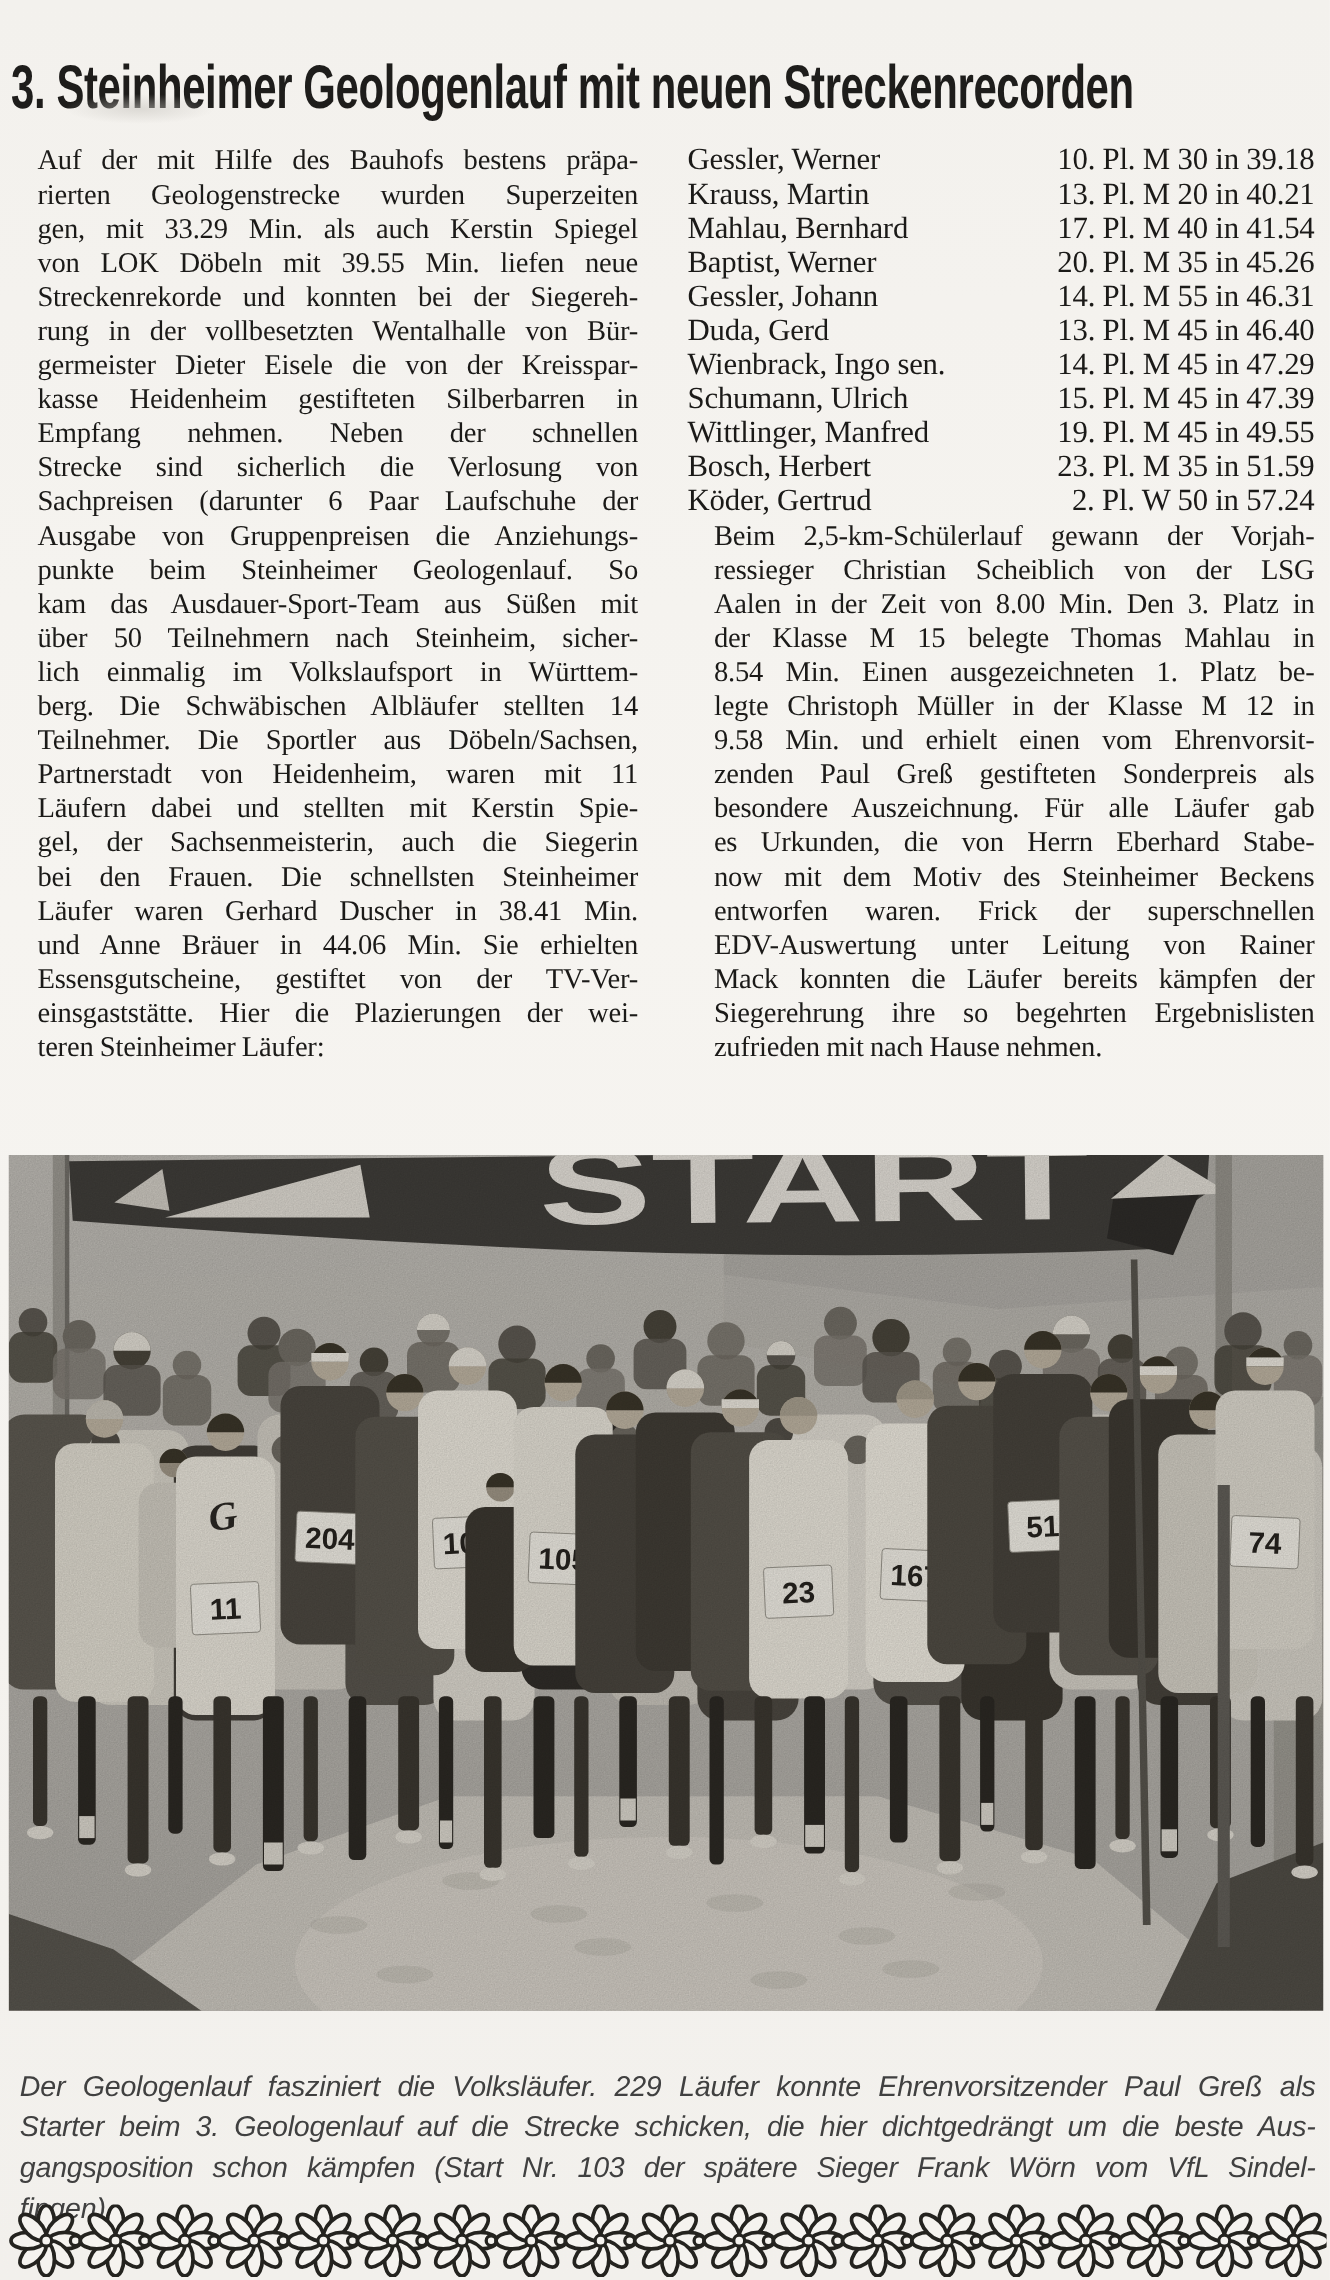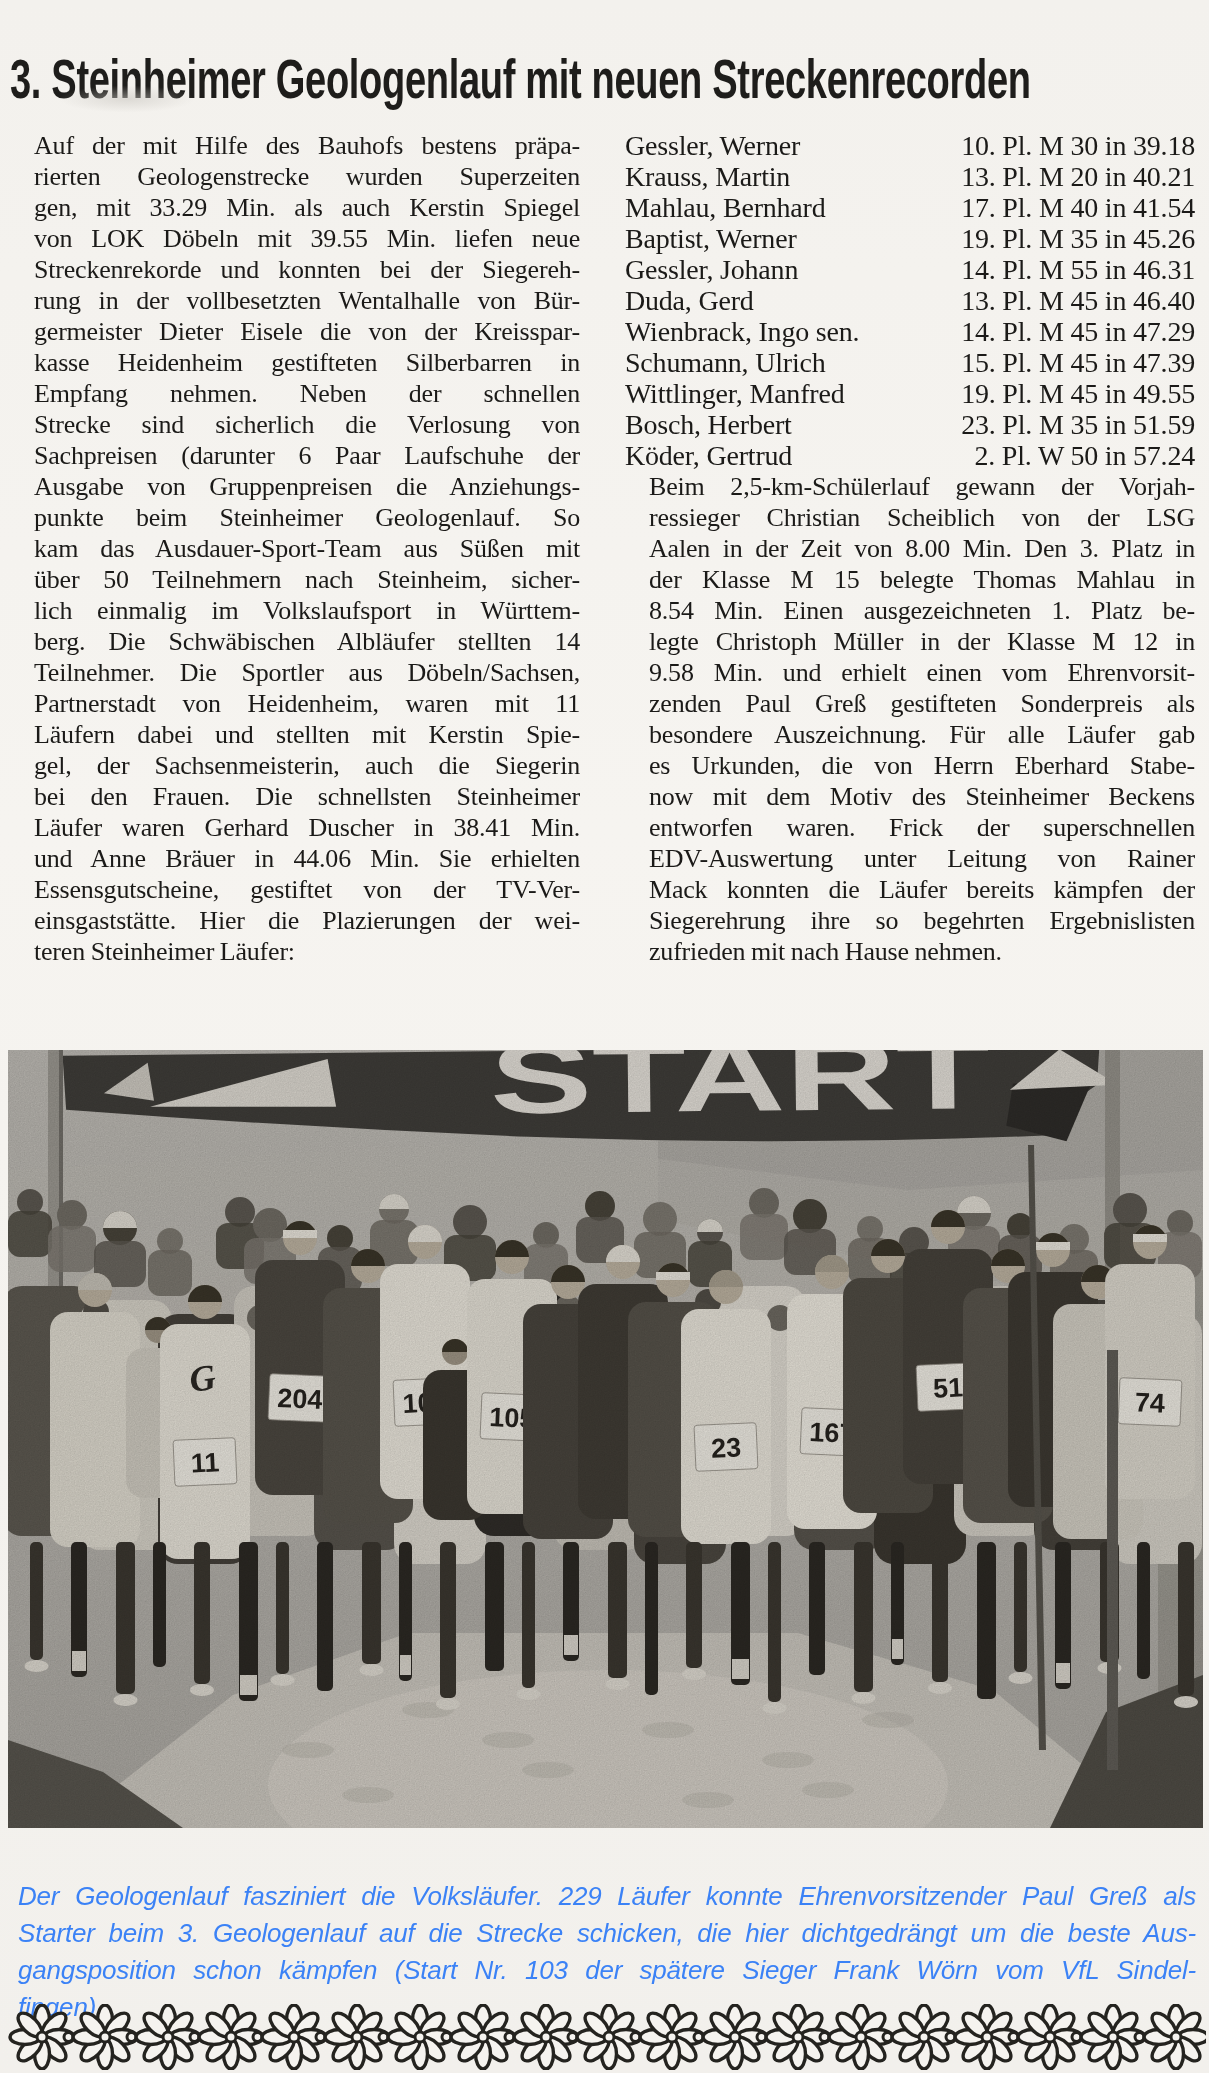--- a/index.html
+++ b/index.html
@@ -32,21 +32,21 @@
     display:flex;justify-content:space-between;
     font-size:28px;line-height:31px;height:31px;letter-spacing:-0.2px;
   }
   .result-row .rres{text-align:left;}
   .photo{
     position:absolute;left:8px;top:1050px;width:1195px;height:778px;
     background:#b2afa9;
   }
   .caption{
     position:absolute;left:18px;top:1878px;width:1178px;
-    font-family:"Liberation Sans", sans-serif;font-style:italic;color:#3b82f6;
+    font-family:"Liberation Sans", sans-serif;font-style:italic;color:#404040;
   }
   .cap-line{
     font-size:26px;line-height:37px;height:37px;
     text-align:justify;text-align-last:justify;letter-spacing:-0.2px;word-spacing:-0.5px;
   }
   .cap-line.last{text-align-last:left;}
   .ornament{position:absolute;left:6px;top:2004px;width:1200px;height:66px;}
 </style>
 </head>
 <body>
@@ -92,21 +92,21 @@
       <div class="result-row">
         <span class="rname">Krauss, Martin</span>
         <span class="rres">13. Pl. M 20 in 40.21</span>
       </div>
       <div class="result-row">
         <span class="rname">Mahlau, Bernhard</span>
         <span class="rres">17. Pl. M 40 in 41.54</span>
       </div>
       <div class="result-row">
         <span class="rname">Baptist, Werner</span>
-        <span class="rres">19. Pl. M 35 in 45.26</span>
+        <span class="rres">20. Pl. M 35 in 45.26</span>
       </div>
       <div class="result-row">
         <span class="rname">Gessler, Johann</span>
         <span class="rres">14. Pl. M 55 in 46.31</span>
       </div>
       <div class="result-row">
         <span class="rname">Duda, Gerd</span>
         <span class="rres">13. Pl. M 45 in 46.40</span>
       </div>
       <div class="result-row">

